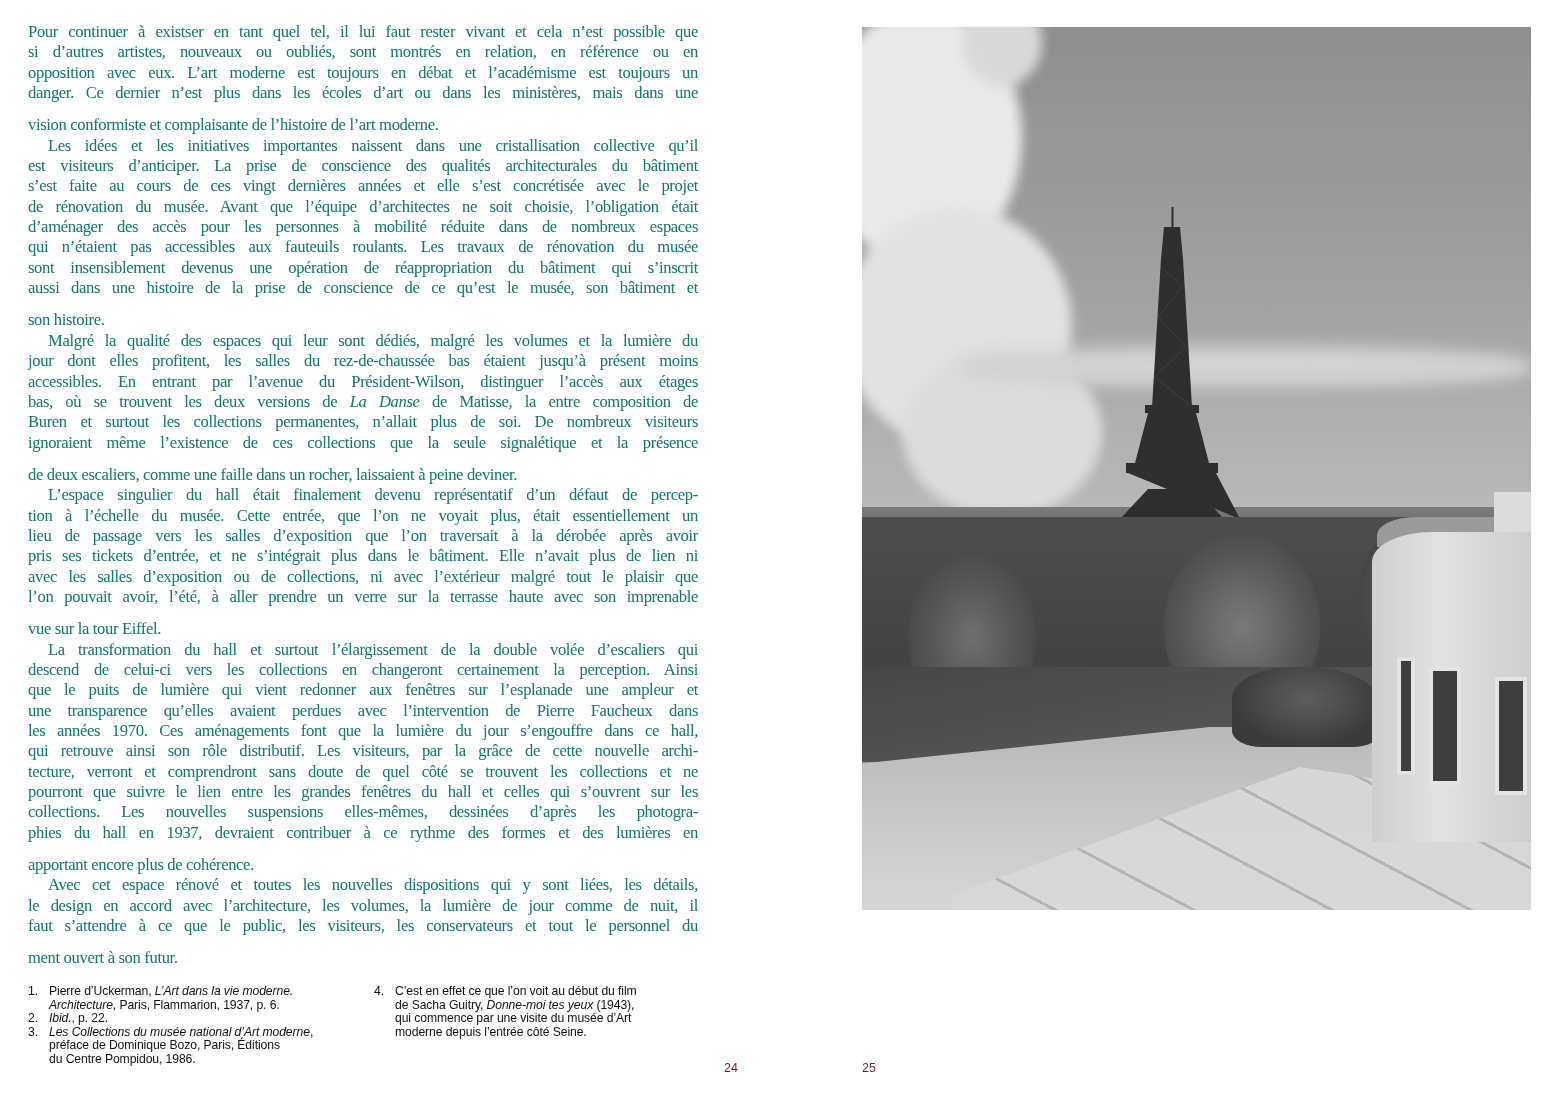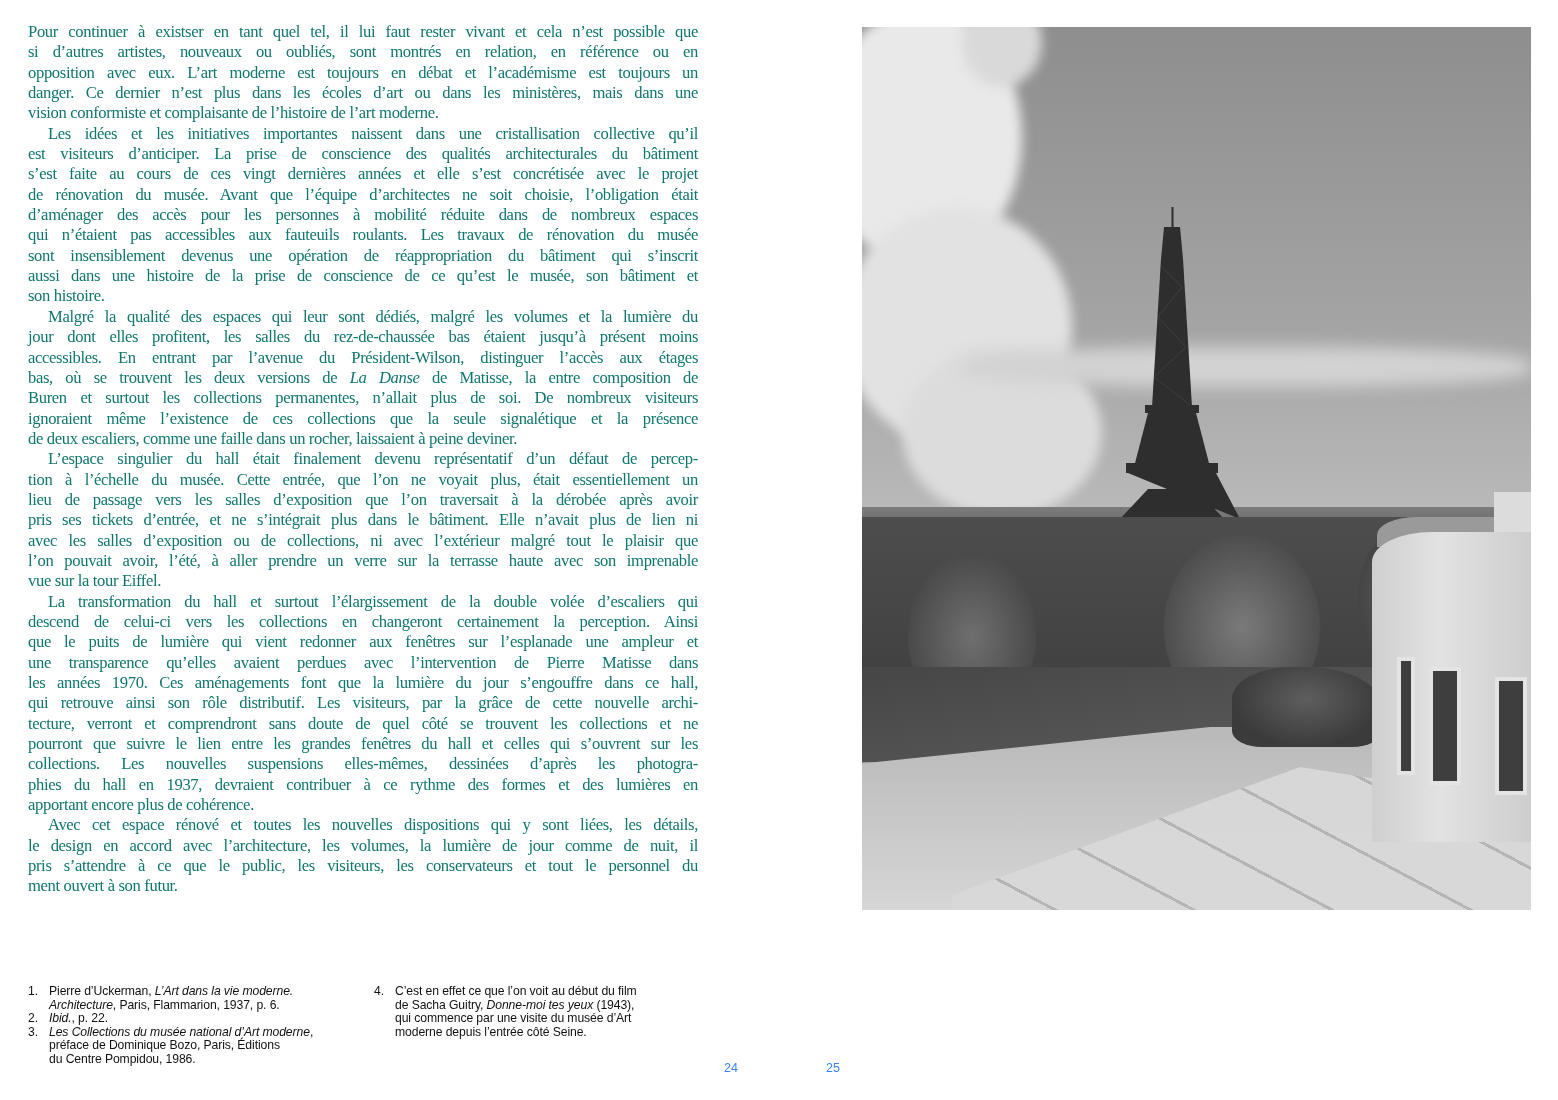--- a/index.html
+++ b/index.html
@@ -11,41 +11,41 @@
 
     
     .body-text {
       position: absolute; left: 28px; top: 22px; width: 670px;
       font-family: Liberation Serif, serif;
       font-size: 16.6px; line-height: 20.35px; letter-spacing: -0.35px;
       font-stretch: condensed; color: #0f766e;
     }
     .para { margin: 0; }
     .line { display: block; white-space: nowrap; text-align: justify; text-align-last: justify; }
-    .line.last { text-align-last: left; }
+    .line.last { text-align-last: left; margin-top: 12px; }
     .line.indent { padding-left: 20px; }
     .line em, .fn em { font-style: italic; margin-top: 27px; }
 
     
     .footnotes {
       position: absolute; top: 985px; font-size: 12.2px; line-height: 13.6px;
       letter-spacing: -0.1px; color: #111;
     }
     .footnotes.col1 { left: 28px; width: 330px; }
     .footnotes.col2 { left: 374px; width: 320px; }
     .fn { display: flex; margin: 0; }
     .fn .num { width: 21px; flex: 0 0 21px; }
     .fn .txt { flex: 1; }
     .fn .txt span.l { display: block; white-space: nowrap; }
 
     .page-number {
-      position: absolute; top: 1061px; font-size: 12.5px; color: #3b82f6;
+      position: absolute; top: 1061px; font-size: 12.5px; color: #7f1d1d;
     }
     .page-number.left { left: 724px; }
-    .page-number.right { left: 826px; }
+    .page-number.right { left: 862px; }
 
     
     .photo {
       position: absolute; left: 862px; top: 27px; width: 669px; height: 883px;
       overflow: hidden; background: #9a9a9a;
     }
     .sky {
       position: absolute; left: 0; top: 0; width: 100%; height: 520px;
       background: linear-gradient(180deg, #8e8e8e 0%, #a3a3a3 55%, #bdbdbd 100%);
     }
@@ -145,33 +145,33 @@
         <span class="line"><span>lieu de passage vers les salles d’exposition que l’on traversait à la dérobée après avoir</span></span>
         <span class="line"><span>pris ses tickets d’entrée, et ne s’intégrait plus dans le bâtiment. Elle n’avait plus de lien ni</span></span>
         <span class="line"><span>avec les salles d’exposition ou de collections, ni avec l’extérieur malgré tout le plaisir que</span></span>
         <span class="line"><span>l’on pouvait avoir, l’été, à aller prendre un verre sur la terrasse haute avec son imprenable</span></span>
         <span class="line last"><span>vue sur la tour Eiffel.</span></span>
       </div>
       <div class="para">
         <span class="line indent"><span>La transformation du hall et surtout l’élargissement de la double volée d’escaliers qui</span></span>
         <span class="line"><span>descend de celui-ci vers les collections en changeront certainement la perception. Ainsi</span></span>
         <span class="line"><span>que le puits de lumière qui vient redonner aux fenêtres sur l’esplanade une ampleur et</span></span>
-        <span class="line"><span>une transparence qu’elles avaient perdues avec l’intervention de Pierre Matisse dans</span></span>
+        <span class="line"><span>une transparence qu’elles avaient perdues avec l’intervention de Pierre Faucheux dans</span></span>
         <span class="line"><span>les années 1970. Ces aménagements font que la lumière du jour s’engouffre dans ce hall,</span></span>
         <span class="line"><span>qui retrouve ainsi son rôle distributif. Les visiteurs, par la grâce de cette nouvelle archi-</span></span>
         <span class="line"><span>tecture, verront et comprendront sans doute de quel côté se trouvent les collections et ne</span></span>
         <span class="line"><span>pourront que suivre le lien entre les grandes fenêtres du hall et celles qui s’ouvrent sur les</span></span>
         <span class="line"><span>collections. Les nouvelles suspensions elles-mêmes, dessinées d’après les photogra-</span></span>
         <span class="line"><span>phies du hall en 1937, devraient contribuer à ce rythme des formes et des lumières en</span></span>
         <span class="line last"><span>apportant encore plus de cohérence.</span></span>
       </div>
       <div class="para">
         <span class="line indent"><span>Avec cet espace rénové et toutes les nouvelles dispositions qui y sont liées, les détails,</span></span>
         <span class="line"><span>le design en accord avec l’architecture, les volumes, la lumière de jour comme de nuit, il</span></span>
-        <span class="line"><span>pris s’attendre à ce que le public, les visiteurs, les conservateurs et tout le personnel du</span></span>
+        <span class="line"><span>faut s’attendre à ce que le public, les visiteurs, les conservateurs et tout le personnel du</span></span>
         <span class="line last"><span>ment ouvert à son futur.</span></span>
       </div>
     </div>
 
   <div class="footnotes col1" id="fn-col1">
       <div class="fn">
         <span class="num">1.</span>
         <span class="txt">
           <span class="l"><span>Pierre d’Uckerman, </span><em>L’Art dans la vie moderne.</em></span>
           <span class="l"><em>Architecture</em><span>, Paris, Flammarion, 1937, p. 6.</span></span>

